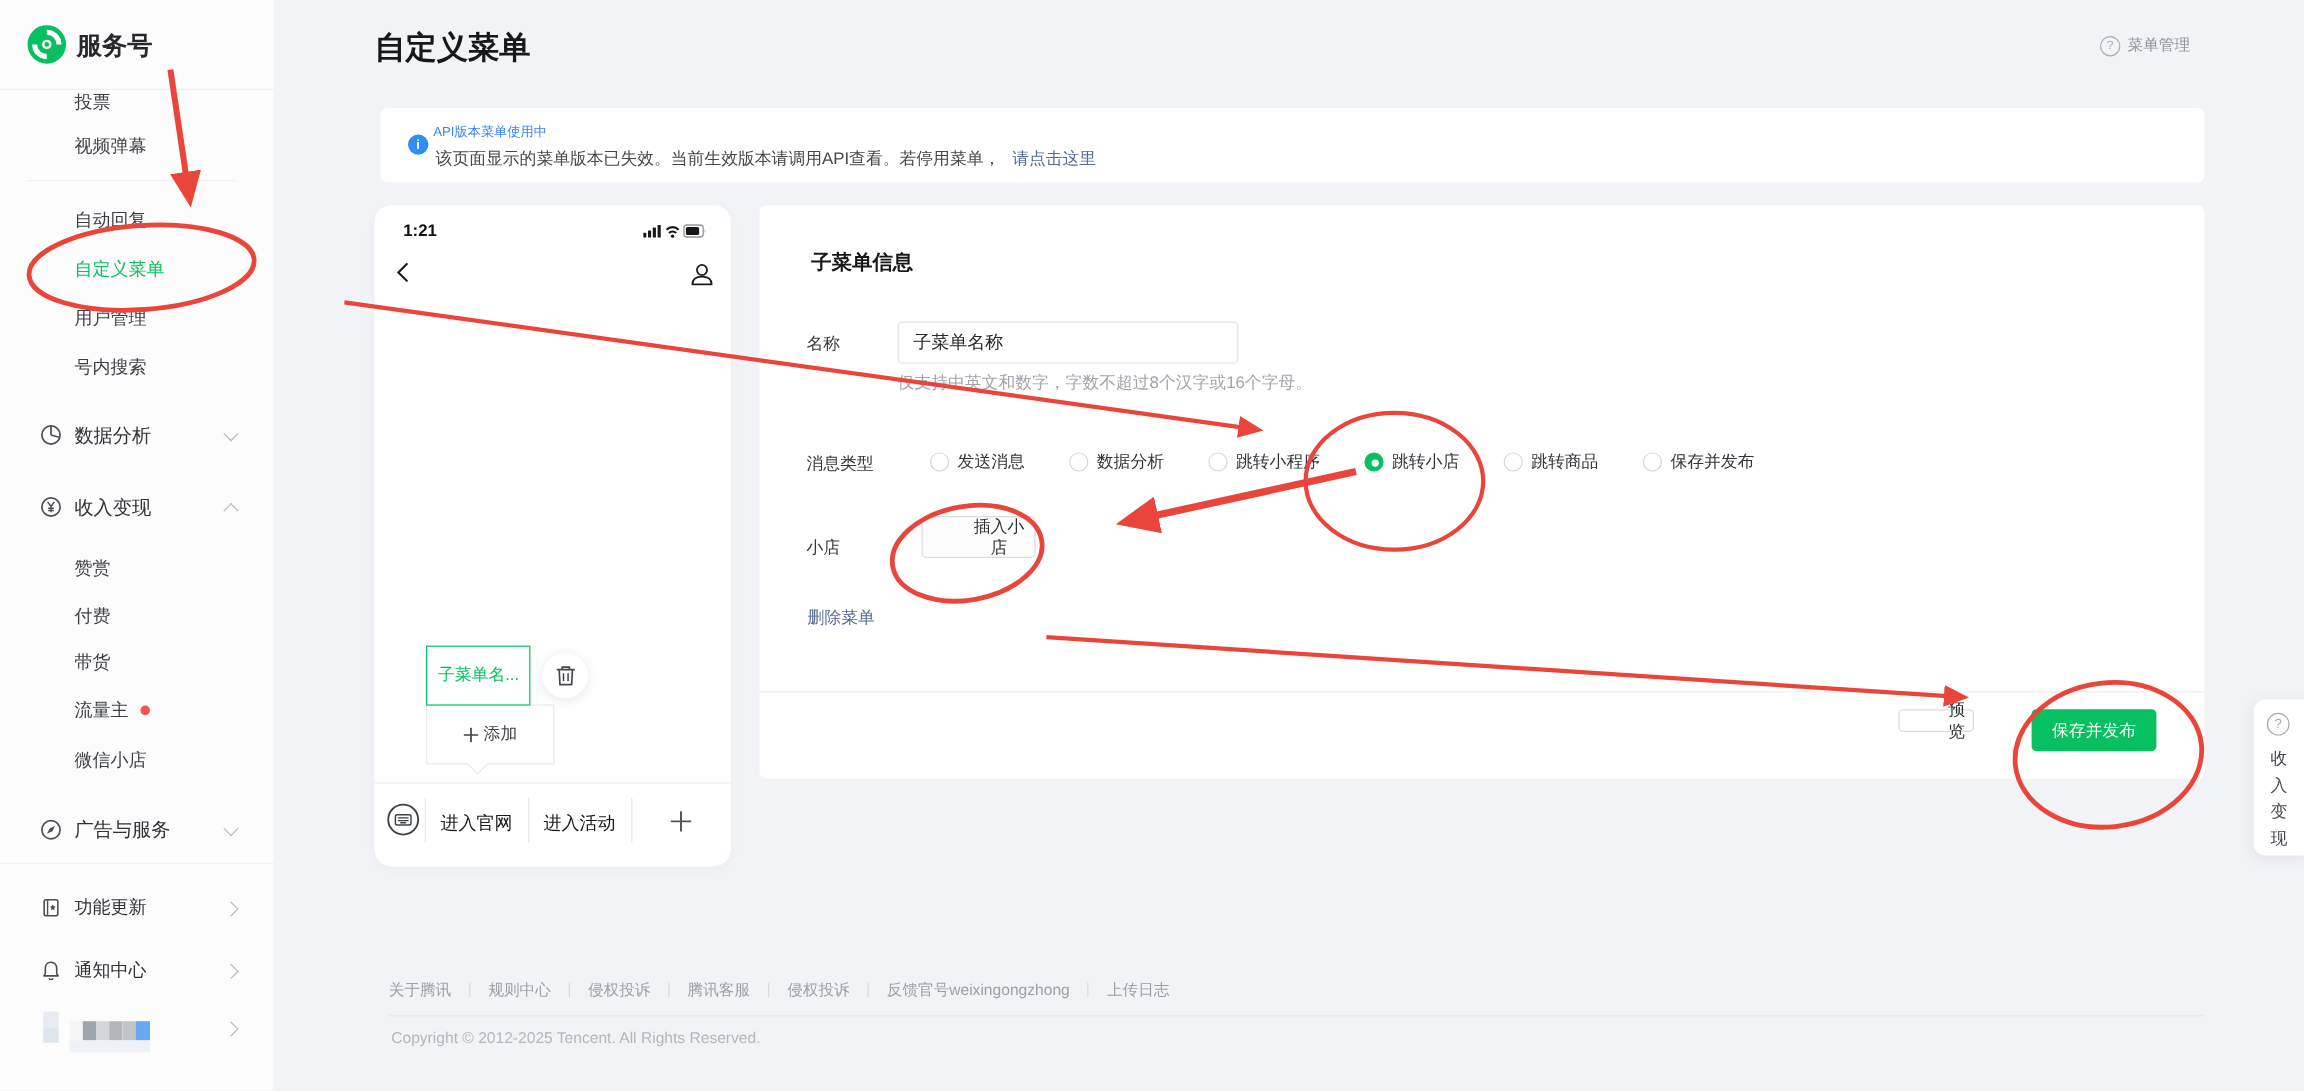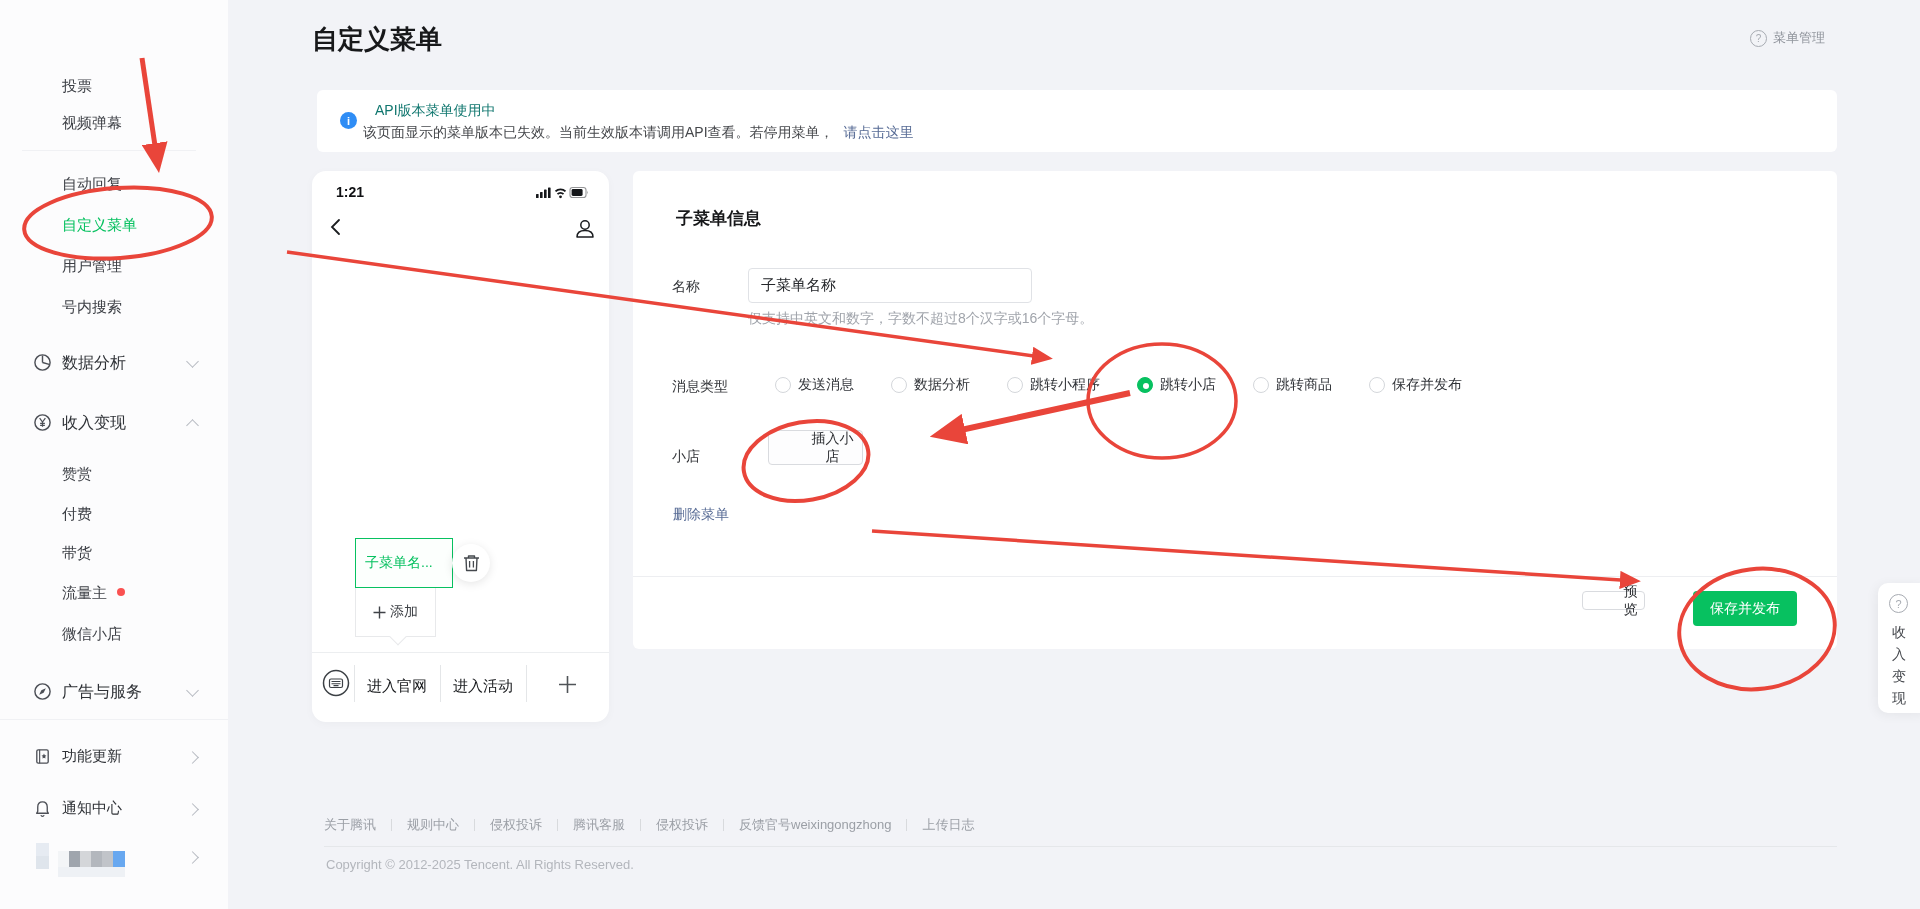--- a/index.html
+++ b/index.html
@@ -25,31 +25,31 @@
   .mosaic div{position:absolute;}
   
   #page-title{left:312px;top:22px;font-size:26px;font-weight:600;color:#17181a;}
   #menu-help{left:1750px;top:29px;display:flex;align-items:center;gap:6px;color:#90949c;font-size:13px;cursor:pointer;}
   .qmark{width:15px;height:15px;border:1.2px solid #a7abb2;border-radius:50%;display:inline-flex;align-items:center;justify-content:center;font-size:10px;color:#a7abb2;}
   
   .card{position:absolute;background:#fff;border-radius:6px;}
   #banner{left:317px;top:90px;width:1520px;height:62px;}
   #banner .info-ic{position:absolute;left:23px;top:22px;width:17px;height:17px;border-radius:50%;background:#2f8df5;color:#fff;
     font-size:11px;font-weight:bold;display:flex;align-items:center;justify-content:center;font-style:normal;}
-  #banner .t1{position:absolute;left:58px;top:12px;font-size:14px;color:#0f766e;}
+  #banner .t1{position:absolute;left:44px;top:12px;font-size:11px;color:#3b82f6;}
   #banner .t2{position:absolute;left:46px;top:34px;font-size:14px;color:#45474b;}
   .blue-link{color:#576b95;cursor:pointer;text-decoration:none;}
   
   #phone{left:312px;top:171px;width:297px;height:551px;border-radius:14px;box-shadow:0 2px 10px rgba(0,0,0,0.03);}
   #phone .time{position:absolute;left:24px;top:13px;font-size:14px;font-weight:700;color:#101114;}
   #screen-tint{position:absolute;left:0;top:250px-171px;width:297px;height:652px-250px;background:#fbfcfc;}
   .popup-box{position:absolute;box-sizing:border-box;background:#fff;}
-  #submenu-sel{left:43px;top:367px;width:98px;height:50px;border:1px solid #07c160;background:#fcfffd;color:#07c160;
+  #submenu-sel{left:43px;top:367px;width:87px;height:50px;border:1px solid #07c160;background:#fcfffd;color:#07c160;
     font-size:14px;display:flex;align-items:center;padding-left:9px;z-index:3;}
-  #submenu-add{left:43px;top:416px;width:81px;height:50px;border:1px solid #e8e9eb;display:flex;align-items:center;justify-content:center;gap:4px;
+  #submenu-add{left:43px;top:416px;width:107px;height:50px;border:1px solid #e8e9eb;display:flex;align-items:center;justify-content:center;gap:4px;
     font-size:14px;color:#3f4247;z-index:2;}
   #popup-caret{position:absolute;left:80px;top:460px;width:11px;height:11px;background:#fff;border-right:1px solid #e8e9eb;border-bottom:1px solid #e8e9eb;transform:rotate(45deg);z-index:4;}
   #trash-btn{position:absolute;left:140px;top:373px;width:38px;height:38px;border-radius:50%;background:#fff;
     box-shadow:0 2px 10px rgba(0,0,0,0.10);display:flex;align-items:center;justify-content:center;z-index:3;cursor:pointer;}
   #bar-div{position:absolute;left:0;top:481px;width:297px;height:1px;background:#eceef0;}
   .vdiv{position:absolute;top:494px;width:1px;height:37px;background:#e4e6e8;}
   .bar-item{position:absolute;top:506px;font-size:15px;font-weight:500;color:#17191c;white-space:nowrap;cursor:pointer;}
   
   #form{left:633px;top:171px;width:1204px;height:478px;}
   #form .f-title{position:absolute;left:43px;top:36px;font-size:17px;font-weight:700;color:#17181a;}
@@ -82,20 +82,30 @@
   #footer-div{left:324px;top:846px;width:1513px;height:1px;background:#e5e7ea;}
   #copyright{left:326px;top:857px;font-size:13px;color:#b3b6bc;}
   
   #anno{left:0;top:0;width:1920px;height:909px;z-index:90;pointer-events:none;}
   svg{display:block;}
 </style>
 </head>
 <body>
 
 <div id="sidebar" class="abs">
+  <div id="logo-row" class="abs">
+    <svg class="logo" viewBox="0 0 36 36">
+      <circle cx="18" cy="18" r="17" fill="#07c160"></circle>
+      <path d="M18 5 A13 13 0 0 1 31 18 L26.5 18 A8.5 8.5 0 0 0 18 9.5 Z" fill="#fff"></path>
+      <path d="M18 31 A13 13 0 0 1 5 18 L9.5 18 A8.5 8.5 0 0 0 18 26.5 Z" fill="#fff"></path>
+      <circle cx="18" cy="18" r="4.2" fill="#fff"></circle>
+      <circle cx="18" cy="18" r="2.1" fill="#07c160"></circle>
+    </svg>
+    <div class="brand">服务号</div>
+  </div>
 
   <div class="s-item" style="top:76px">投票</div>
   <div class="s-item" style="top:113px">视频弹幕</div>
   <div class="s-div" style="left:22px;top:150px;width:174px"></div>
 
   <div class="s-item" style="top:174px">自动回复</div>
   <div class="s-item active" style="top:215px">自定义菜单</div>
   <div class="s-item" style="top:256px">用户管理</div>
   <div class="s-item" style="top:297px">号内搜索</div>
 

